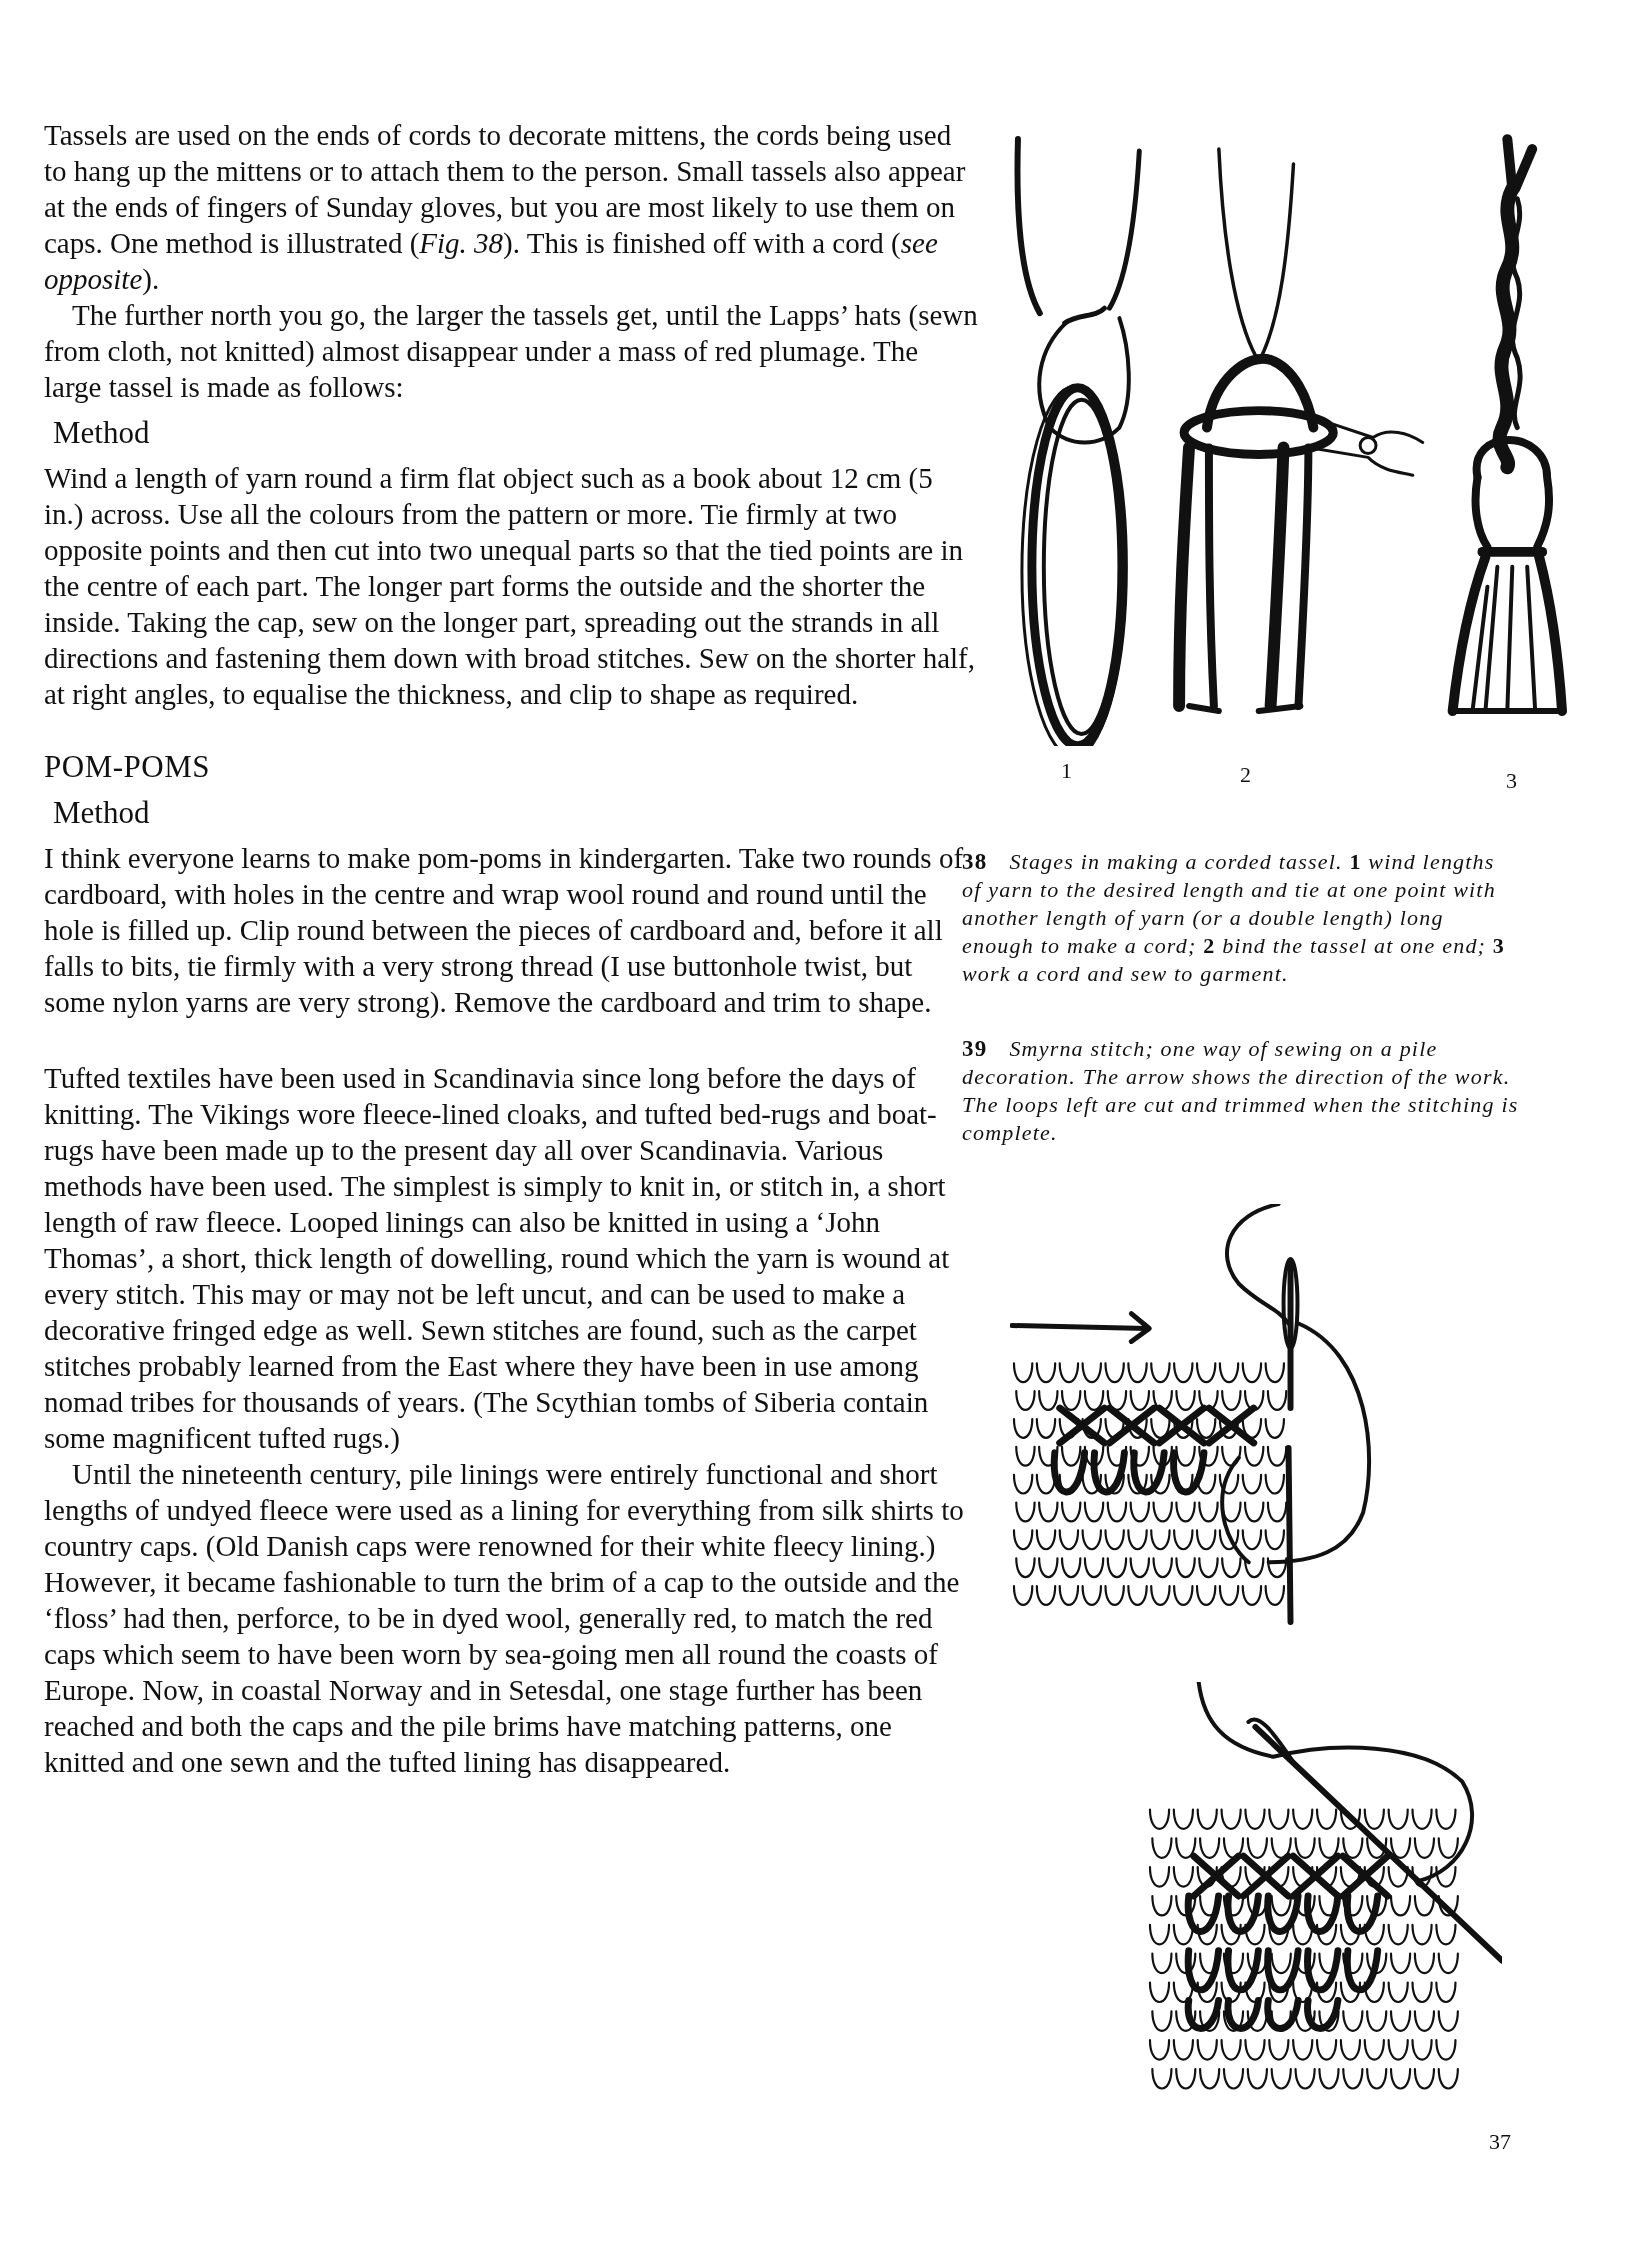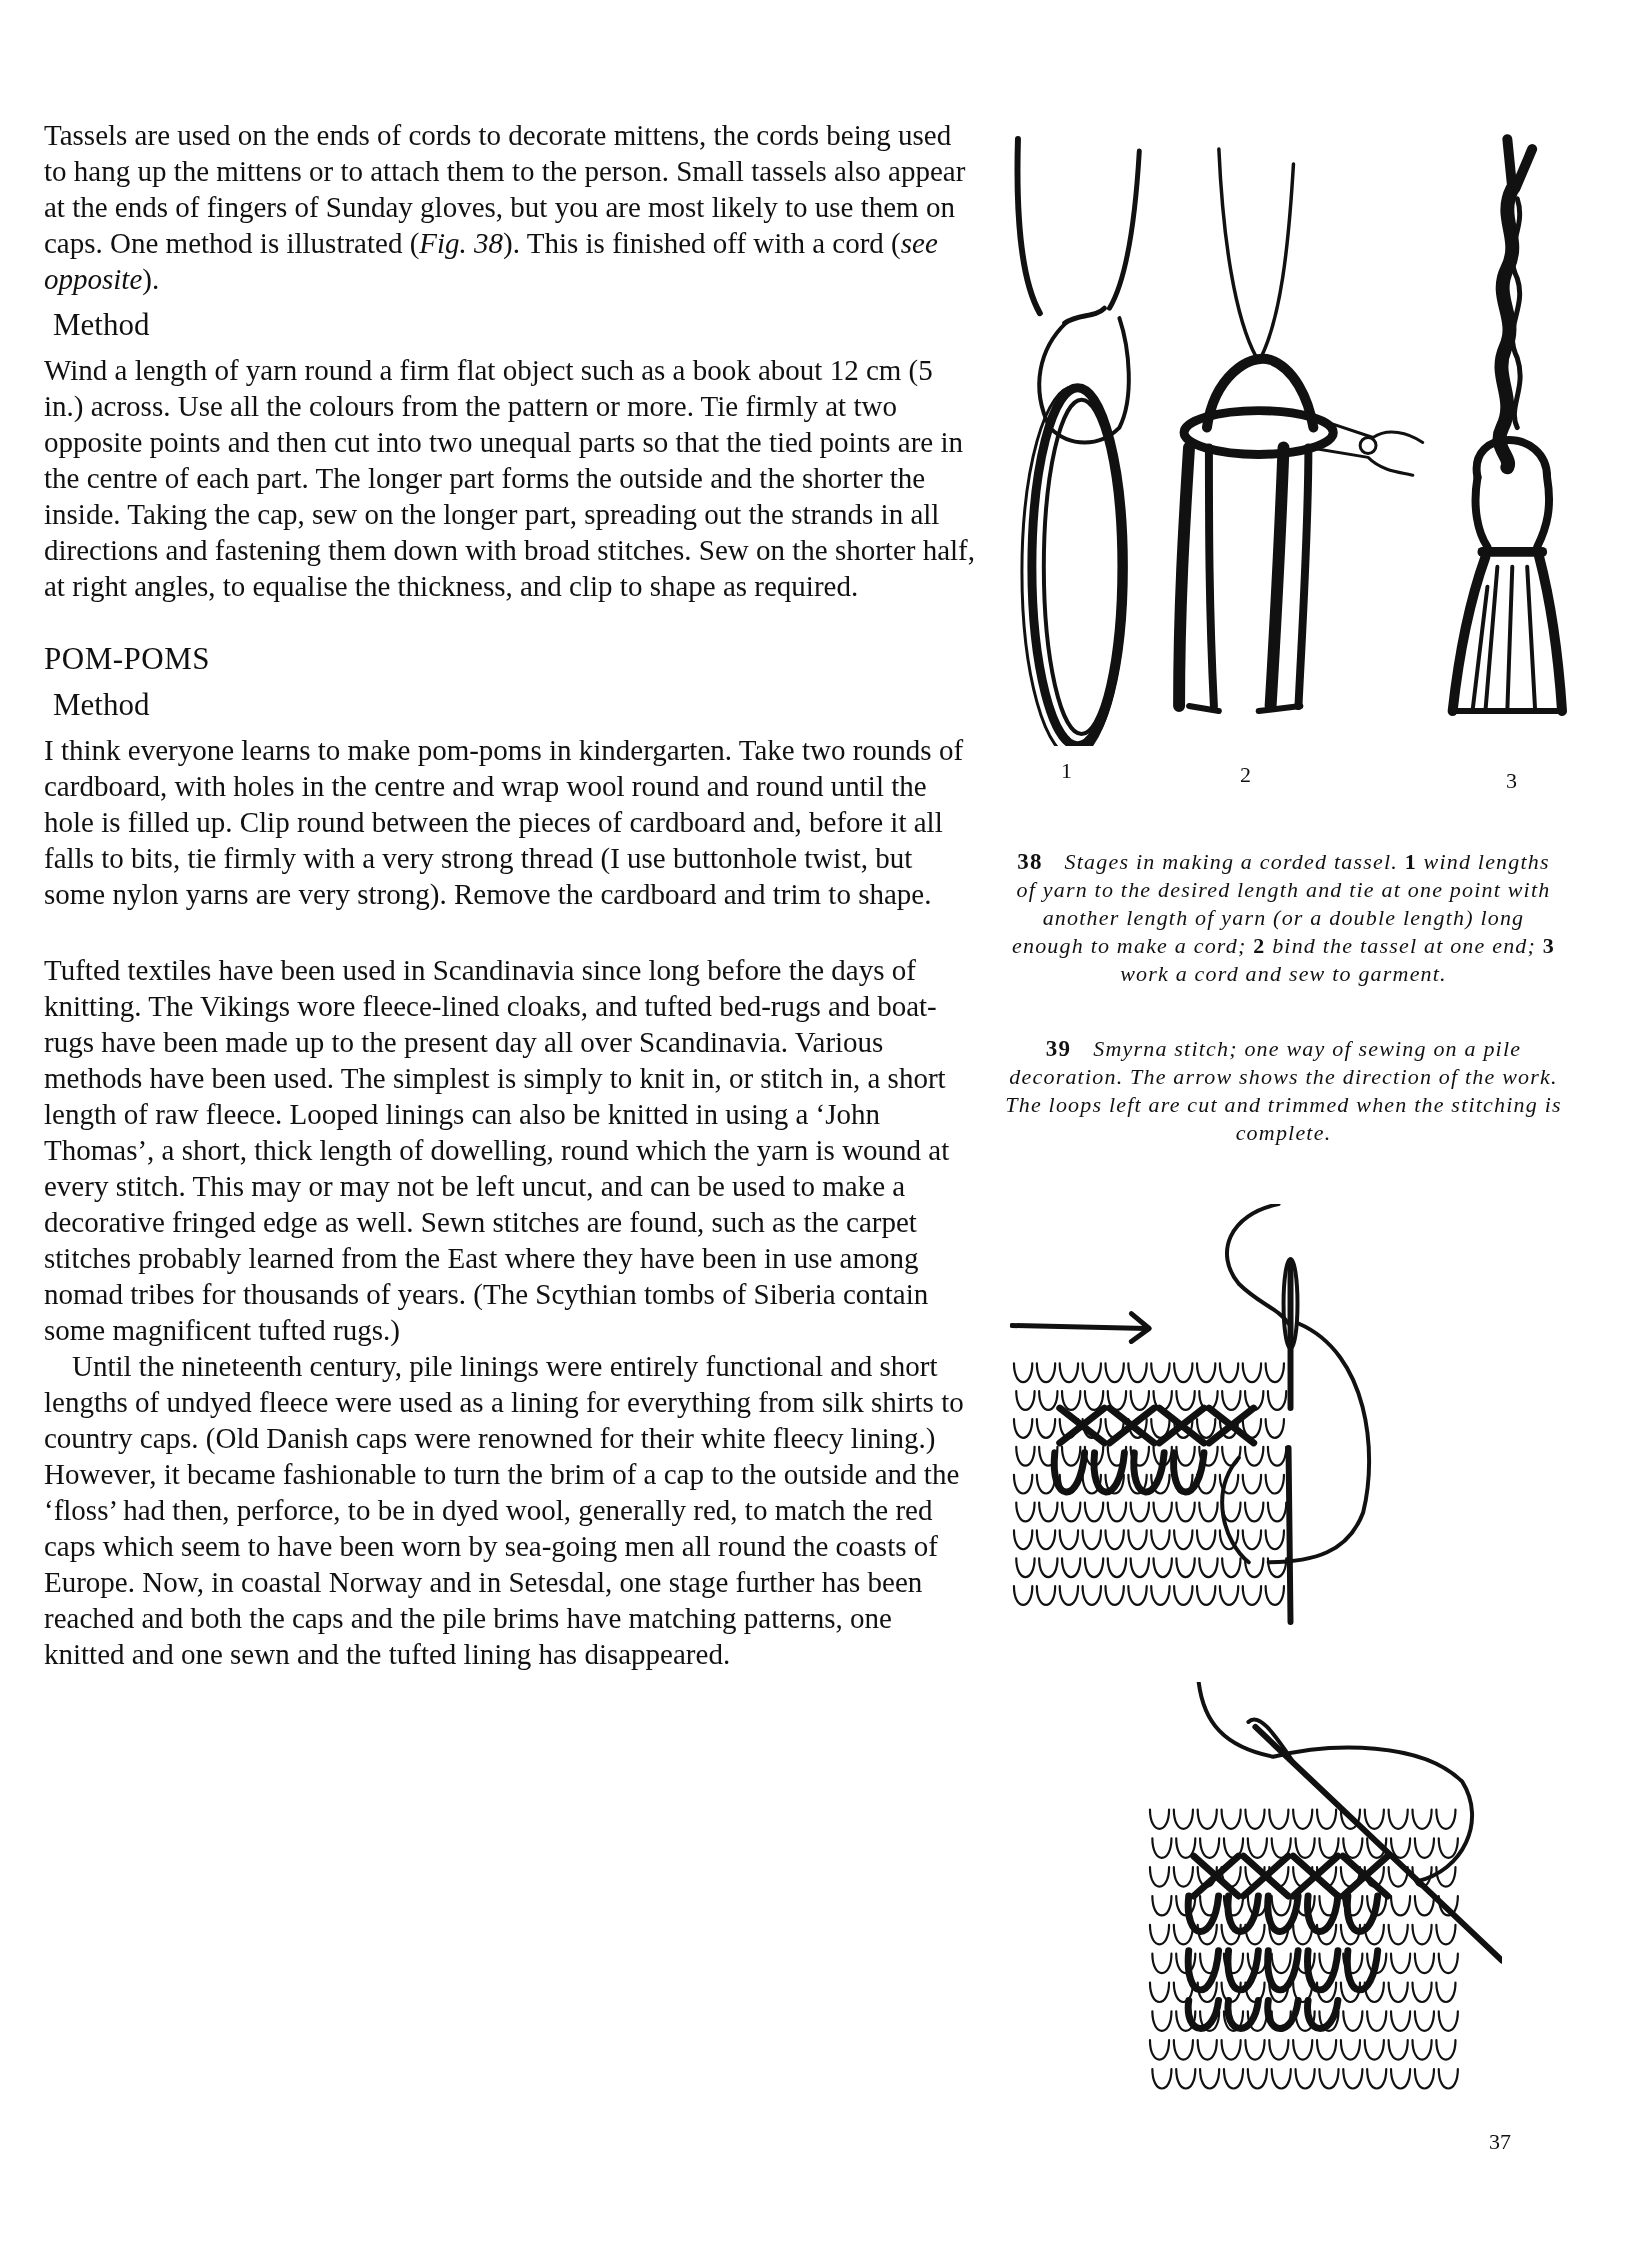--- a/index.html
+++ b/index.html
@@ -6,33 +6,34 @@
   body { width: 1646px; height: 2254px; position: relative; overflow: hidden; color: #111111;
          font-family: "Liberation Serif", "DejaVu Serif", serif; }
   .col-left { position: absolute; left: 44px; top: 117px; width: 935px; }
   .heading { font-size: 31px; line-height: 37px; margin: 0; font-weight: normal; letter-spacing: 0.5px; }
   .subheading { font-size: 31px; line-height: 37px; margin: 9px; font-weight: normal; }
   .para { font-size: 29px; line-height: 36px; margin: 0; text-align: left; }
   .indent { text-indent: 28px; }
   .gap { height: 36px; }
   .gap2 { height: 40px; }
   em { }
-  .captions { position: absolute; left: 1005px; width: 557px; font-size: 22px; line-height: 28px; font-style: italic; letter-spacing: 1.2px; text-align: center; }
+  .captions { position: absolute; left: 962px; width: 557px; font-size: 22px; line-height: 28px; font-style: italic; letter-spacing: 1.2px; }
   .captions .num { font-style: normal; font-weight: bold; font-size: 23px; margin-right: 22px; }
   .captions .step { font-style: normal; font-weight: bold; }
   .fig { position: absolute; }
   .fig-label { position: absolute; font-size: 22px; }
   .page-num { position: absolute; left: 1489px; top: 2129px; font-size: 22px; }
 </style>
 </head>
 <body>
 
 <div class="col-left">
 
   <p class="para"><span>Tassels are used on the ends of cords to decorate mittens, the cords being used to hang up the mittens or to attach them to the person. Small tassels also appear at the ends of fingers of Sunday gloves, but you are most likely to use them on caps. One method is illustrated (</span><em>Fig. 38</em><span>). This is finished off with a cord (</span><em>see opposite</em><span>).</span></p>
+  <p class="para indent">The further north you go, the larger the tassels get, until the Lapps’ hats (sewn from cloth, not knitted) almost disappear under a mass of red plumage. The large tassel is made as follows:</p>
   <h3 class="subheading">Method</h3>
   <p class="para">Wind a length of yarn round a firm flat object such as a book about 12 cm (5 in.) across. Use all the colours from the pattern or more. Tie firmly at two opposite points and then cut into two unequal parts so that the tied points are in the centre of each part. The longer part forms the outside and the shorter the inside. Taking the cap, sew on the longer part, spreading out the strands in all directions and fastening them down with broad stitches. Sew on the shorter half, at right angles, to equalise the thickness, and clip to shape as required.</p>
 
   <div class="gap"></div>
 
   <h2 class="heading">POM-POMS</h2>
   <h3 class="subheading">Method</h3>
   <p class="para">I think everyone learns to make pom-poms in kindergarten. Take two rounds of cardboard, with holes in the centre and wrap wool round and round until the hole is filled up. Clip round between the pieces of cardboard and, before it all falls to bits, tie firmly with a very strong thread (I use buttonhole twist, but some nylon yarns are very strong). Remove the cardboard and trim to shape.</p>
 
   <div class="gap2"></div>

